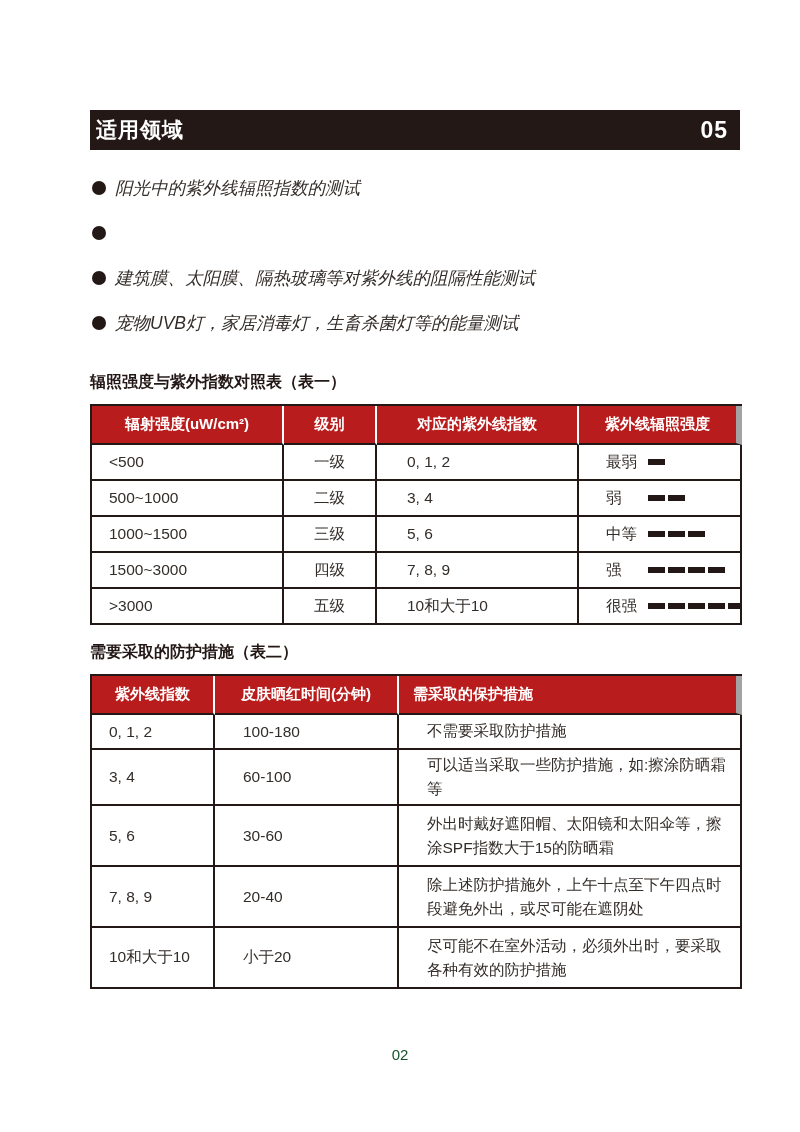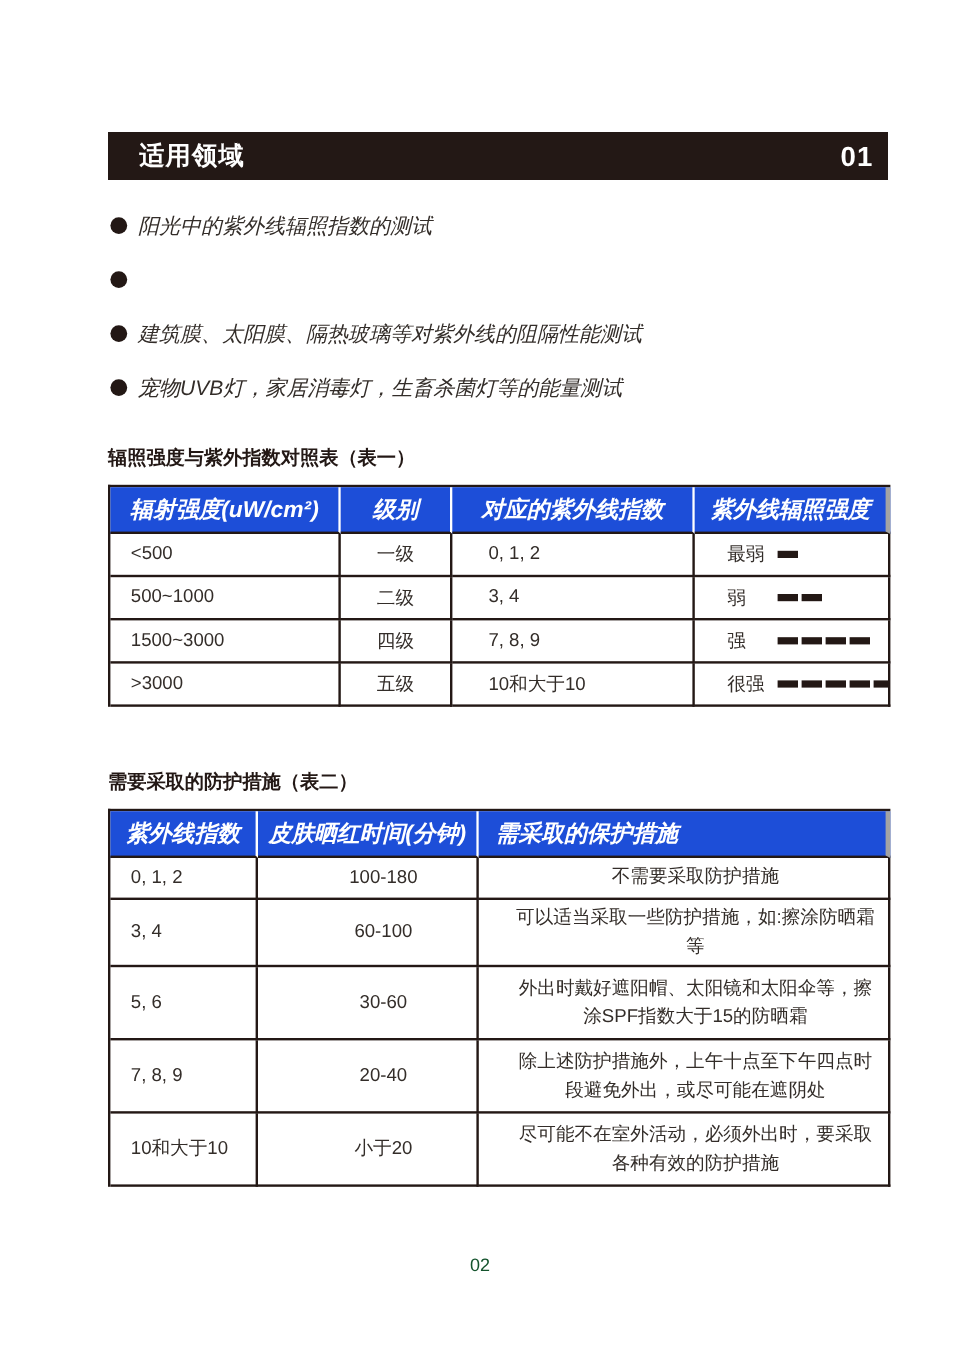--- a/index.html
+++ b/index.html
@@ -5,21 +5,21 @@
   html,body{margin:0;padding:0;background:#ffffff;}
   .page{
     position:relative;width:800px;height:1132px;background:#ffffff;
     font-family:"Liberation Sans","DejaVu Sans",sans-serif;color:#332d29;
     overflow:hidden;
   }
   
   .header-bar{
     position:absolute;left:90px;top:110px;width:650px;height:40px;
     background:#231815;color:#ffffff;display:flex;align-items:center;
-    justify-content:space-between;box-sizing:border-box;padding:0 12px 0 26px;text-align:right;
+    justify-content:space-between;box-sizing:border-box;padding:0 12px 0 6px;text-align:right;
   }
   .header-bar .title{font-size:21px;font-weight:bold;letter-spacing:1px;}
   .header-bar .badge{font-size:23px;font-weight:bold;letter-spacing:1px;}
   
   .bullets{position:absolute;left:92px;top:176px;width:650px;}
   .bullet-row{display:flex;align-items:center;height:24px;margin-bottom:21px;font-style:italic;}
   .dot{width:14px;height:14px;border-radius:50%;background:#231815;flex:0 0 14px;margin-right:9px;}
   .bullet-text{font-size:17.5px;color:#332d29;white-space:nowrap;}
   
   .caption{position:absolute;left:90px;font-size:16px;font-weight:bold;color:#231815;}
@@ -28,54 +28,54 @@
   
   table{
     position:absolute;left:90px;width:650px;table-layout:fixed;
     border-collapse:separate;border-spacing:0;
     border-top:2px solid #231815;border-left:2px solid #231815;
     font-size:15.5px;color:#332d29;
   }
   th,td{border-right:2px solid #231815;border-bottom:2px solid #231815;
         box-sizing:border-box;vertical-align:middle;overflow:hidden;}
   thead th{
-    background:#1d4ed8;color:#ffffff;font-weight:bold;font-size:19px;
-    border-right:2px solid #ffffff;text-align:center;font-style:italic;
-  }
-  thead th:last-child{border-right:4px solid #a3a3a3;}
+    background:#b91c1c;color:#ffffff;font-weight:bold;font-size:15px;
+    border-right:2px solid #ffffff;text-align:center;
+  }
+  thead th:last-child{border-right:6px solid #a3a3a3;}
   .t1{top:404px;}
   .t1 thead tr{height:39px;}
   .t1 tbody tr{height:36px;}
   .t2{top:674px;}
   .t2 thead tr{height:39px;}
   .t2 tbody tr{height:35px;}
   .t2 tbody tr.tall{height:61px;}
   .pl{ text-align:left;padding-left:17px;}
   .pl2{text-align:left;padding-left:30px;}
-  .pl3{text-align:center;padding-left:28px;}
+  .pl3{text-align:left;padding-left:28px;}
   .ctr{text-align:center;}
   .t2 thead th.h-measure{text-align:left;padding-left:14px;}
   .measures{line-height:1.55;padding-top:3px;padding-bottom:3px;padding-right:8px;}
   
   .strength{display:flex;align-items:center;padding-left:26px;}
   .strength-label{display:inline-block;min-width:42px;}
   .bars{display:flex;align-items:center;}
   .bar{display:inline-block;width:17px;height:6px;background:#231815;margin-right:3px;}
   
   .footer{position:absolute;left:0;top:1046px;width:800px;text-align:center;
           font-size:15px;color:#14532d;}
 </style>
 </head>
 <body>
 
 <div class="page">
 
   <div class="header-bar">
     <span class="title">适用领域</span>
-    <span class="badge">01</span>
+    <span class="badge">05</span>
   </div>
 
   <div class="bullets">
     <div class="bullet-row">
       <span class="dot"></span>
       <span class="bullet-text">阳光中的紫外线辐照指数的测试</span>
     </div>
     <div class="bullet-row">
       <span class="dot"></span>
     </div>
@@ -128,20 +128,35 @@
           <div class="strength">
             <span class="strength-label">弱</span>
             <span class="bars">
                 <span class="bar"></span>
                 <span class="bar"></span>
               </span>
           </div>
         </td>
       </tr>
       <tr>
+        <td class="pl">1000~1500</td>
+        <td class="ctr">三级</td>
+        <td class="pl2">5, 6</td>
+        <td>
+          <div class="strength">
+            <span class="strength-label">中等</span>
+            <span class="bars">
+                <span class="bar"></span>
+                <span class="bar"></span>
+                <span class="bar"></span>
+              </span>
+          </div>
+        </td>
+      </tr>
+      <tr>
         <td class="pl">1500~3000</td>
         <td class="ctr">四级</td>
         <td class="pl2">7, 8, 9</td>
         <td>
           <div class="strength">
             <span class="strength-label">强</span>
             <span class="bars">
                 <span class="bar"></span>
                 <span class="bar"></span>
                 <span class="bar"></span>

